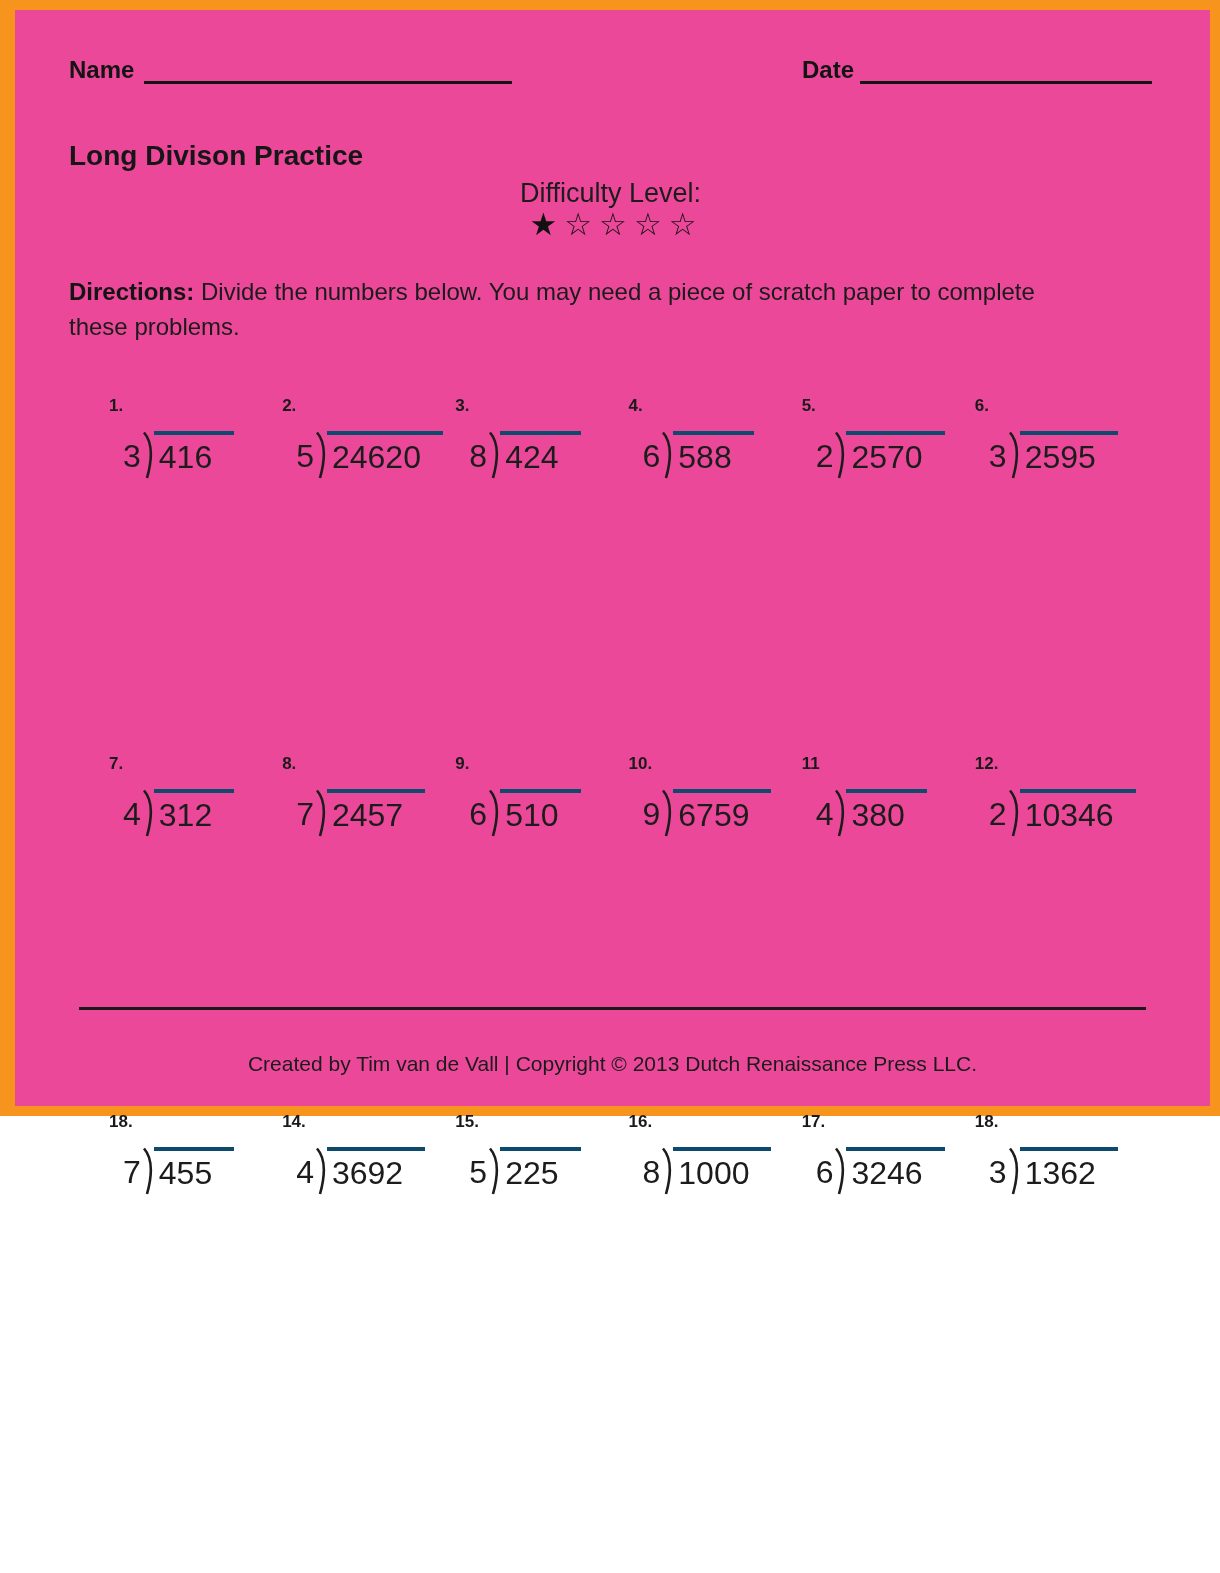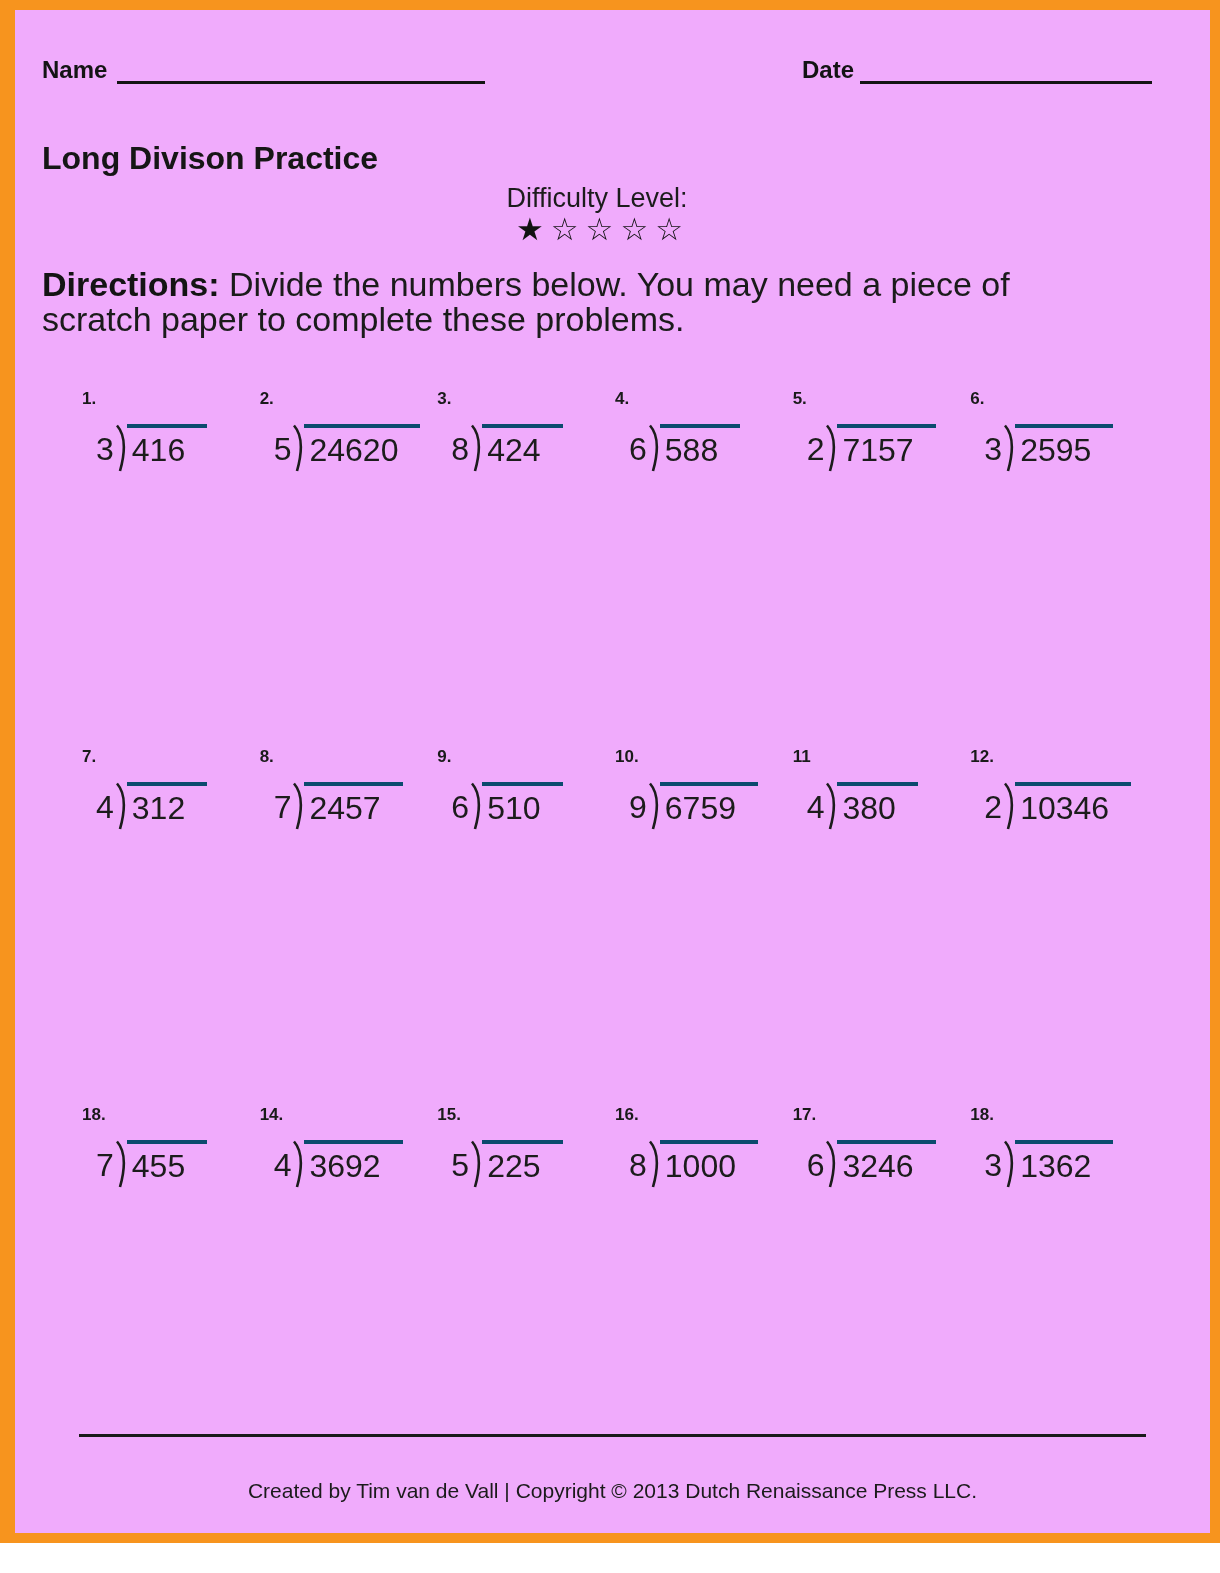--- a/index.html
+++ b/index.html
@@ -5,39 +5,39 @@
   * { margin: 0; padding: 0; box-sizing: border-box; }
   html, body { background: #ffffff; }
   body {
     width: 1220px; height: 1573px;
     font-family: "Liberation Sans", "DejaVu Sans", sans-serif;
     color: #1a1a1a;
     overflow: hidden;
   }
   .sheet {
     position: relative;
-    width: 1220px; height: 1543px;
-    background: #f0abfc;
+    width: 1220px; height: 1116px;
+    background: #ec4899;
     border: 10px solid #F7941E;
     border-left-width: 15px;
-    padding: 46px 58px 0 27px;
+    padding: 46px 58px 0 54px;
   }
   
   .head-row { display: flex; align-items: flex-end; }
   .head-lbl { font-weight: bold; font-size: 24px; color: #141414; }
   .write-line { border-bottom: 3px solid #141414; height: 26px; display: inline-block; }
   .name-line { width: 368px; margin-left: 10px; }
   .date-group { margin-left: auto; display: flex; align-items: flex-end; }
   .date-line { width: 292px; margin-left: 6px; }
   
-  .title { margin-top: 56px; font-size: 32px; font-weight: bold; color: #161616; }
+  .title { margin-top: 56px; font-size: 28px; font-weight: bold; color: #161616; }
   .difficulty { margin-top: 6px; font-size: 27px; color: #1c1c1c; display: flex; align-items: center; flex-direction: column; }
   .stars { font-size: 31px; letter-spacing: 7px; margin-left: 12px; color: #111; line-height: 1; }
   
-  .directions { margin-top: 22px; font-size: 34px; line-height: 35px; max-width: 1010px; color: #1b1b1b; }
+  .directions { margin-top: 34px; font-size: 24px; line-height: 35px; max-width: 1010px; color: #1b1b1b; }
   .directions b { color: #141414; }
   
   .problems {
     margin: 52px 4px 0 40px;
     display: grid;
     grid-template-columns: repeat(6, 1fr);
     row-gap: 272px;
   }
   .problem { min-height: 86px; }
   .p-num { font-size: 17px; font-weight: bold; color: #1a1a1a; }
@@ -147,21 +147,21 @@
 
   <div class="problem">
     <div class="p-num">5.</div>
     <div class="p-expr">
       <span class="divisor">2</span>
       <span class="bracket">
         <svg viewBox="0 0 15 48" fill="none" xmlns="http://www.w3.org/2000/svg">
           <path d="M2 1.5 Q 14 15 5 47" stroke="#1c1c1c" stroke-width="2.6" fill="none"></path>
         </svg>
       </span>
-      <span class="dividend">7157</span>
+      <span class="dividend">2570</span>
     </div>
   </div>
 
   <div class="problem">
     <div class="p-num">6.</div>
     <div class="p-expr">
       <span class="divisor">3</span>
       <span class="bracket">
         <svg viewBox="0 0 15 48" fill="none" xmlns="http://www.w3.org/2000/svg">
           <path d="M2 1.5 Q 14 15 5 47" stroke="#1c1c1c" stroke-width="2.6" fill="none"></path>

